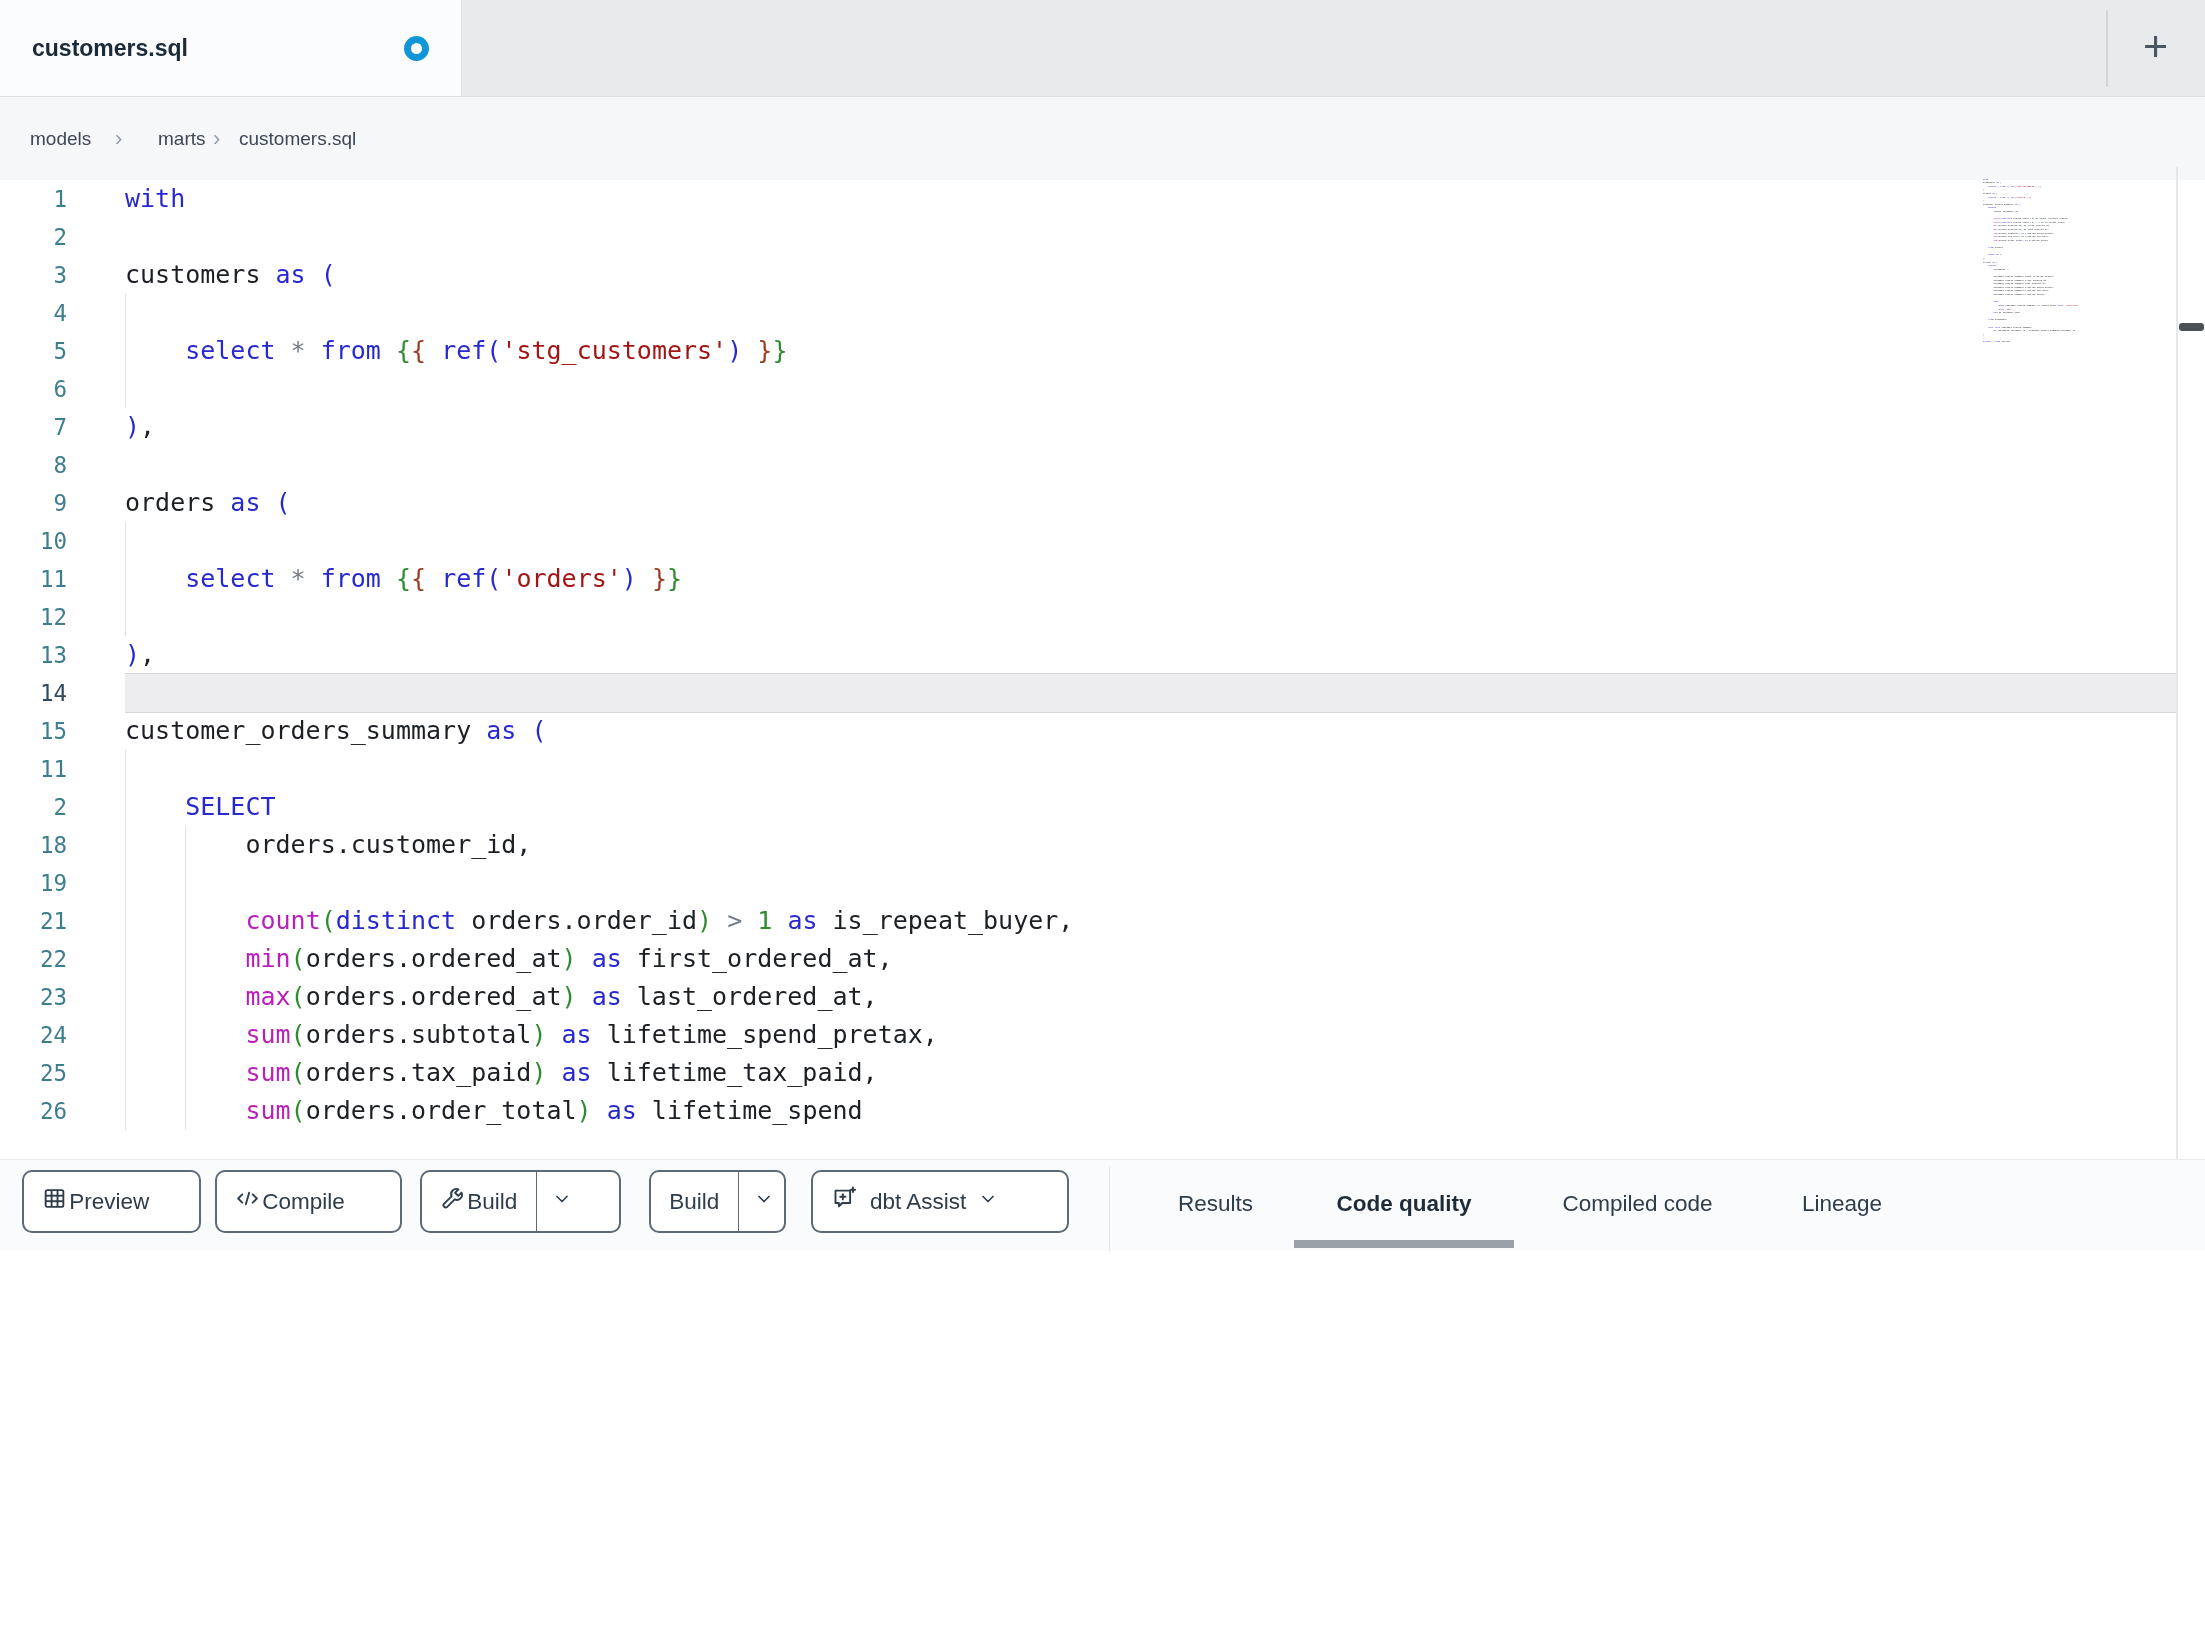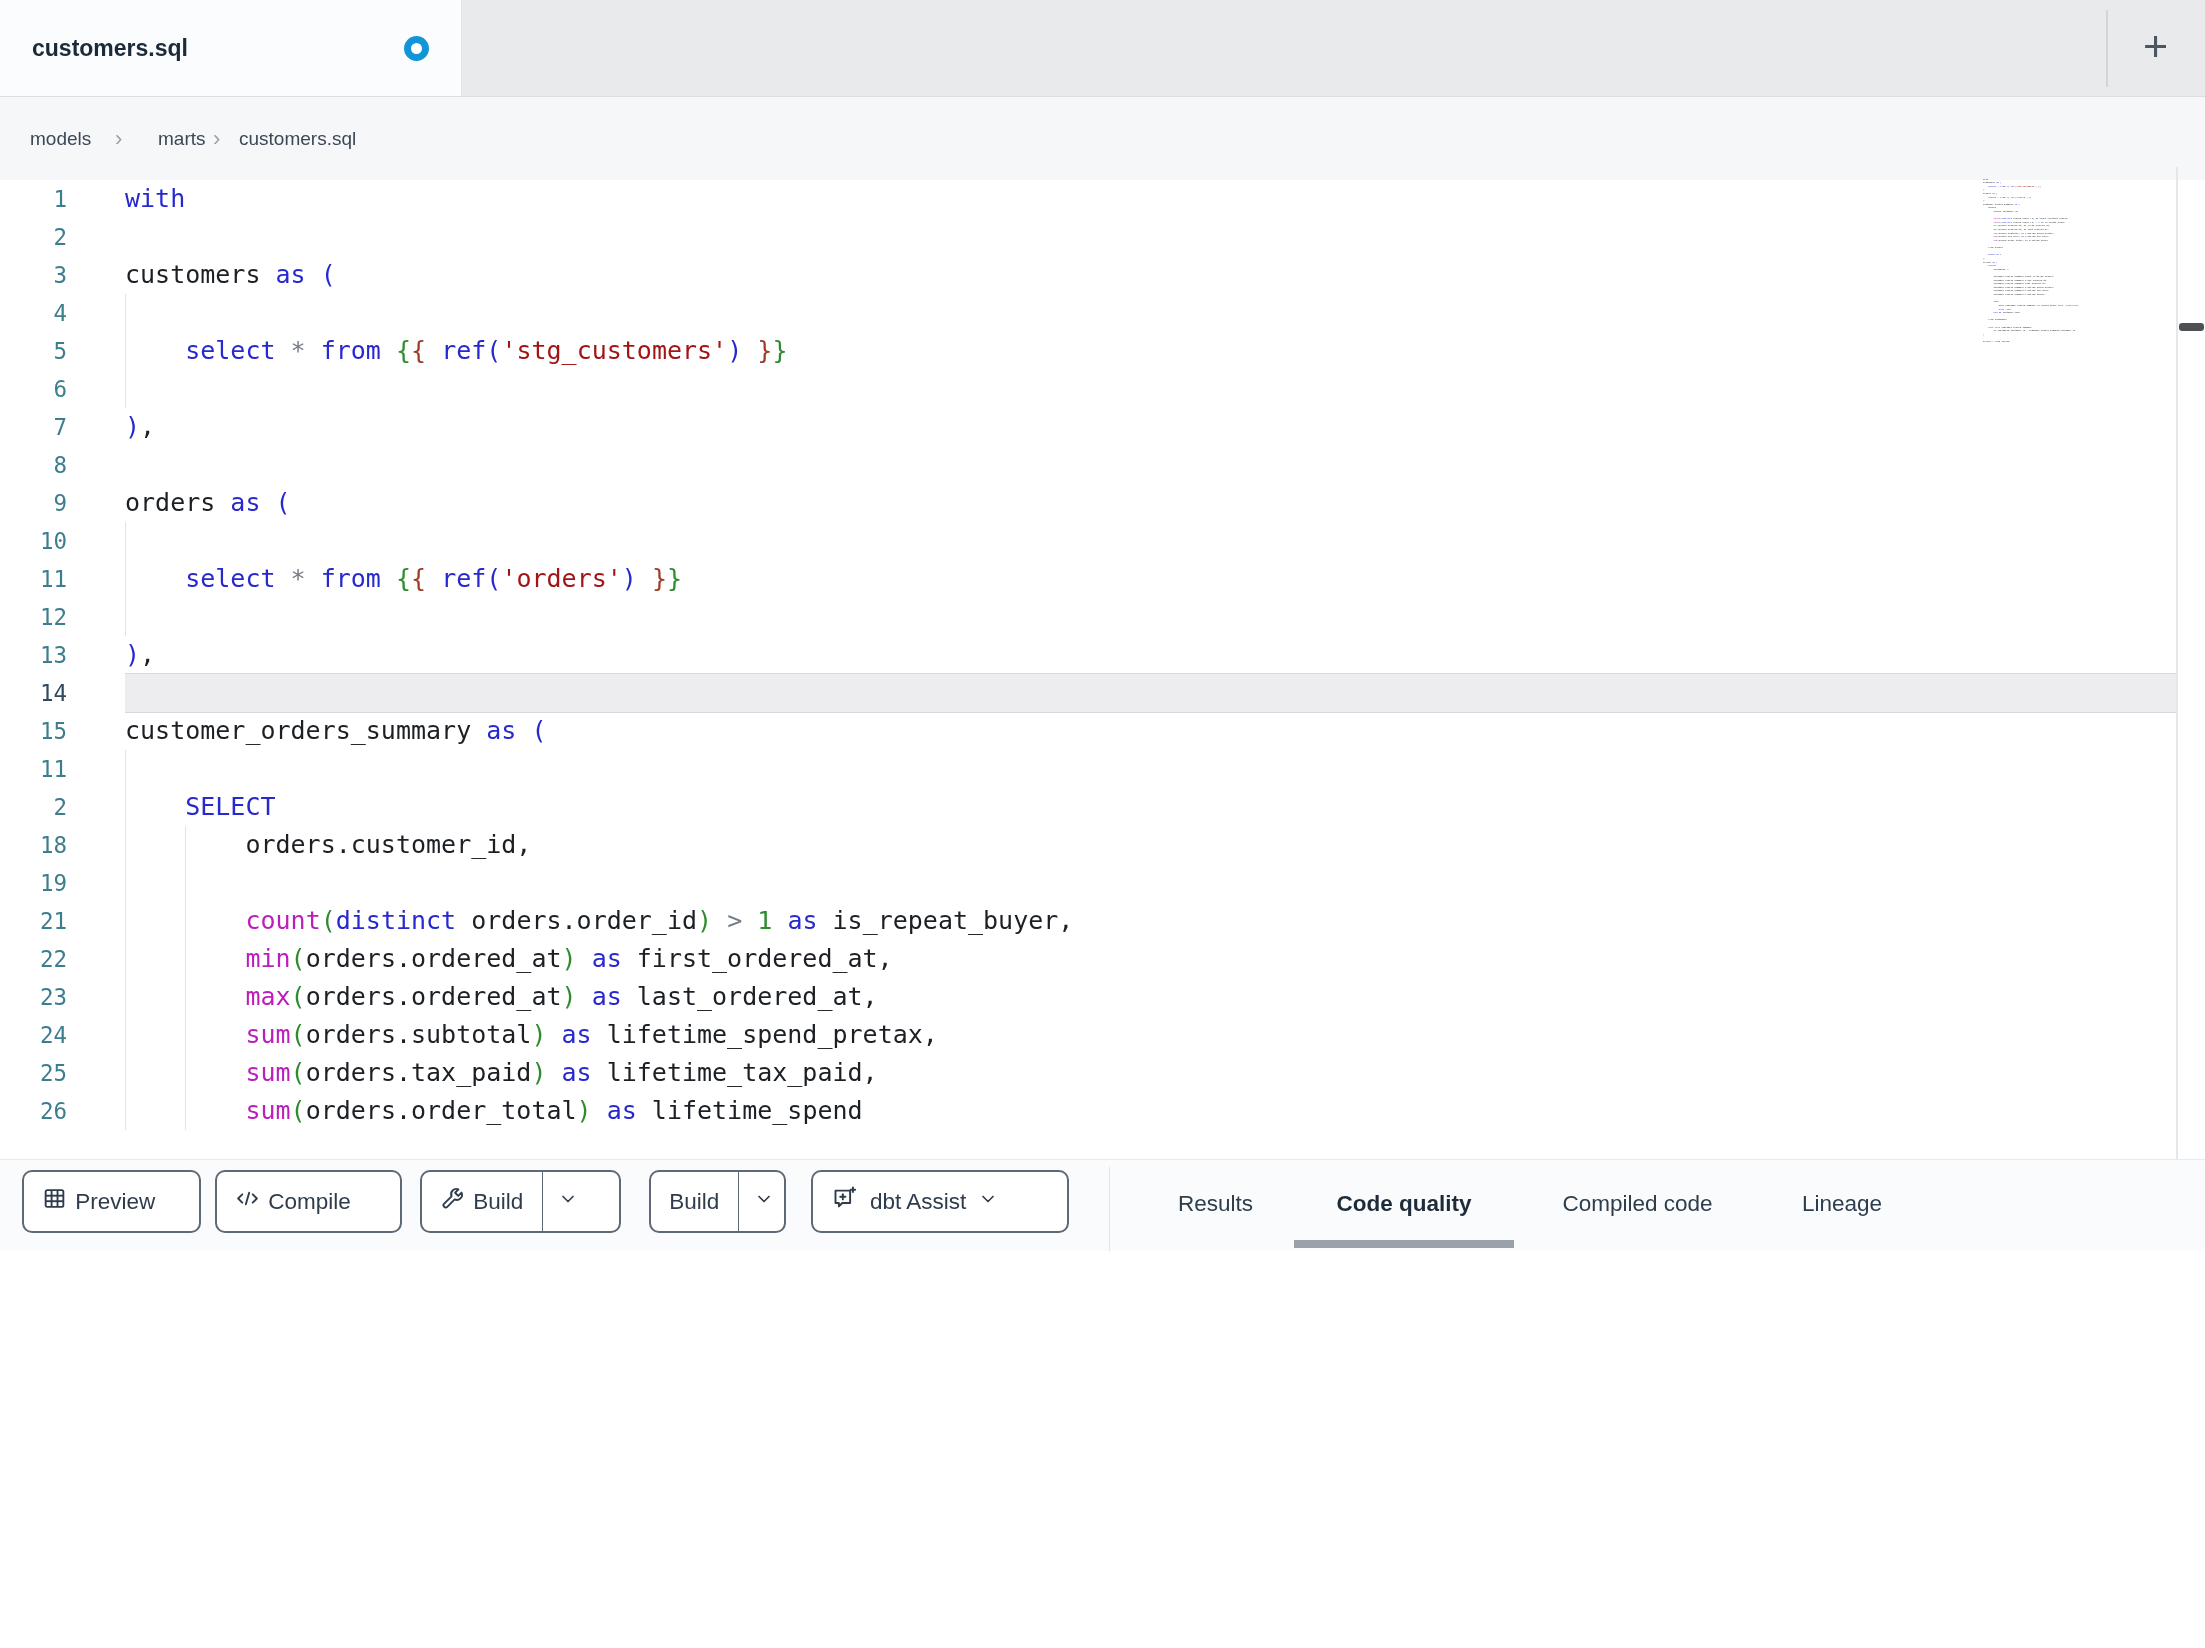--- a/index.html
+++ b/index.html
@@ -42,21 +42,21 @@
   #minimap{left:1983px;top:177px;width:129px;height:217px;overflow:hidden;}
   #mm-inner{transform:scale(0.095);transform-origin:0 0;width:1292px;}
   .mm-line{height:38px;line-height:38px;white-space:pre;font-family:"DejaVu Sans Mono",monospace;font-size:23px;color:#1c2025;}
   #editor-right-divider{left:2176px;top:167px;width:1.7px;height:992px;background:#e5e7e9;}
   #scroll-thumb{left:2179px;top:323px;width:25px;height:8.3px;background:#4d5154;border-radius:3.3px;}
 
   
   #toolbar-row{left:0;top:1159px;width:2205px;height:98px;background:#fafbfc;border-top:0.8px solid #e8eaec;border-bottom:0.8px solid #e2e4e6;}
   .tbtn{position:absolute;top:10px;height:63px;background:#fff;border:2.1px solid #5d6976;border-radius:10px;
         box-sizing:border-box;display:flex;align-items:center;color:#2e3c4b;font-size:22.5px;font-weight:500;}
-  .tbtn .seg{display:flex;align-items:center;gap:8px;padding:0 18.3px;height:100%;}
+  .tbtn .seg{display:flex;align-items:center;gap:2px;padding:0 18.3px;height:100%;}
   .tbtn .seg.chev{border-left:1.7px solid #5d6976;padding:0 15px;}
   #toolbar-tabs-divider{left:1109px;top:6.7px;width:0.8px;height:85px;background:#e2e4e6;position:absolute;}
   .ptab{position:absolute;top:0;height:87px;display:flex;align-items:center;justify-content:center;
         font-size:22.5px;color:#2e3d4c;}
   .ptab.active{font-weight:700;color:#1e2c3a;}
   #ptab-underline{position:absolute;left:1294px;top:80px;width:220px;height:7.5px;background:#9aa1a9;}
 
   
   #results-panel{left:0;top:1259px;width:2205px;height:304px;background:#fff;}
 

